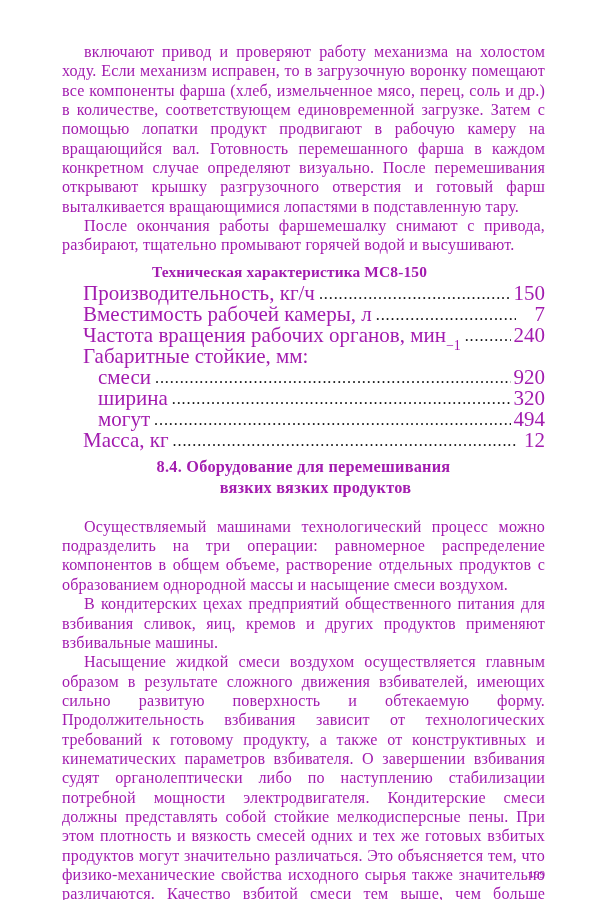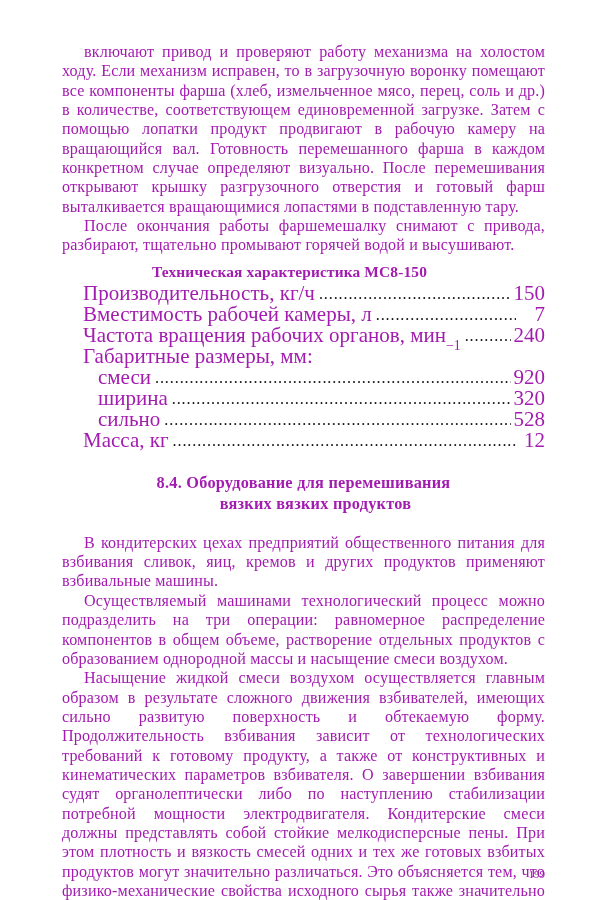--- a/index.html
+++ b/index.html
@@ -97,21 +97,21 @@
     min-width: 26px;
   }
   .spec-row .sup {
     font-size: 0.66em;
     vertical-align: super;
     line-height: 0;
   }
 
   
   .section-heading {
-    margin: 21px 0 0 0;
+    margin: 5px 0 0 0;
     text-align: center;
     font-weight: bold;
     font-size: 16.3px;
     line-height: 21.5px;
     letter-spacing: 0.015em;
   }
   .section-heading .line2 {
     display: block;
     padding-left: 24px;
   }
@@ -152,55 +152,55 @@
           <span class="leader"></span>
           <span class="value">7</span>
         </li>
         <li class="spec-row">
           <span class="label">Частота вращения рабочих органов, мин</span>
           <span class="sup">−1</span>
           <span class="leader"></span>
           <span class="value">240</span>
         </li>
         <li class="spec-row nodots">
-          <span class="label">Габаритные размеры, мм:</span>
+          <span class="label">Габаритные стойкие, мм:</span>
           <span class="leader"></span>
           <span class="value"></span>
         </li>
         <li class="spec-row sub">
           <span class="label">смеси</span>
           <span class="leader"></span>
           <span class="value">920</span>
         </li>
         <li class="spec-row sub">
           <span class="label">ширина</span>
           <span class="leader"></span>
           <span class="value">320</span>
         </li>
         <li class="spec-row sub">
-          <span class="label">сильно</span>
-          <span class="leader"></span>
-          <span class="value">528</span>
+          <span class="label">могут</span>
+          <span class="leader"></span>
+          <span class="value">494</span>
         </li>
         <li class="spec-row">
           <span class="label">Масса, кг</span>
           <span class="leader"></span>
           <span class="value">12</span>
         </li>
       </ul>
 
     <div class="section-heading">
       <span class="line1">8.4. Оборудование для перемешивания</span>
       <span class="line2">вязких вязких продуктов</span>
     </div>
 
     <div class="after-heading-gap"></div>
 
+    <p class="para">Осуществляемый машинами технологический процесс можно подразделить на три операции: равномерное распределение компонентов в общем объеме, растворение отдельных продуктов с образованием однородной массы и насыщение смеси воздухом.</p>
+
     <p class="para">В кондитерских цехах предприятий общественного питания для взбивания сливок, яиц, кремов и других продуктов применяют взбивальные машины.</p>
-
-    <p class="para">Осуществляемый машинами технологический процесс можно подразделить на три операции: равномерное распределение компонентов в общем объеме, растворение отдельных продуктов с образованием однородной массы и насыщение смеси воздухом.</p>
 
     <p class="para">Насыщение жидкой смеси воздухом осуществляется главным образом в результате сложного движения взбивателей, имеющих сильно развитую поверхность и обтекаемую форму. Продолжительность взбивания зависит от технологических требований к готовому продукту, а также от конструктивных и кинематических параметров взбивателя. О завершении взбивания судят органолептически либо по наступлению стабилизации потребной мощности электродвигателя. Кондитерские смеси должны представлять собой стойкие мелкодисперсные пены. При этом плотность и вязкость смесей одних и тех же готовых взбитых продуктов могут значительно различаться. Это объясняется тем, что физико-механические свойства исходного сырья также значительно различаются. Качество взбитой смеси тем выше, чем больше насыщенность ее воздухом, т. е. чем меньше плотность.</p>
 
   </div>
 
   <div class="page-number">199</div>
 </div>
 
 </body></html>

